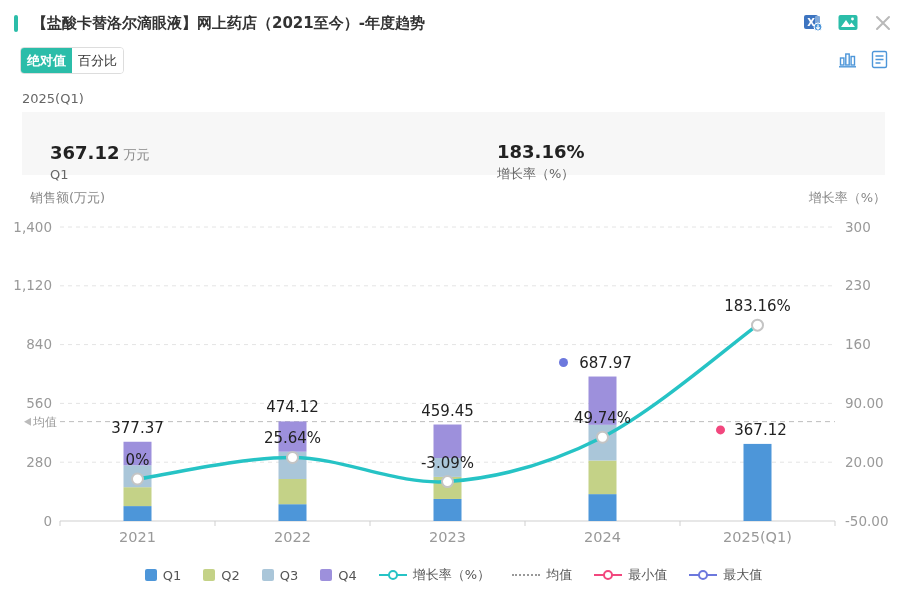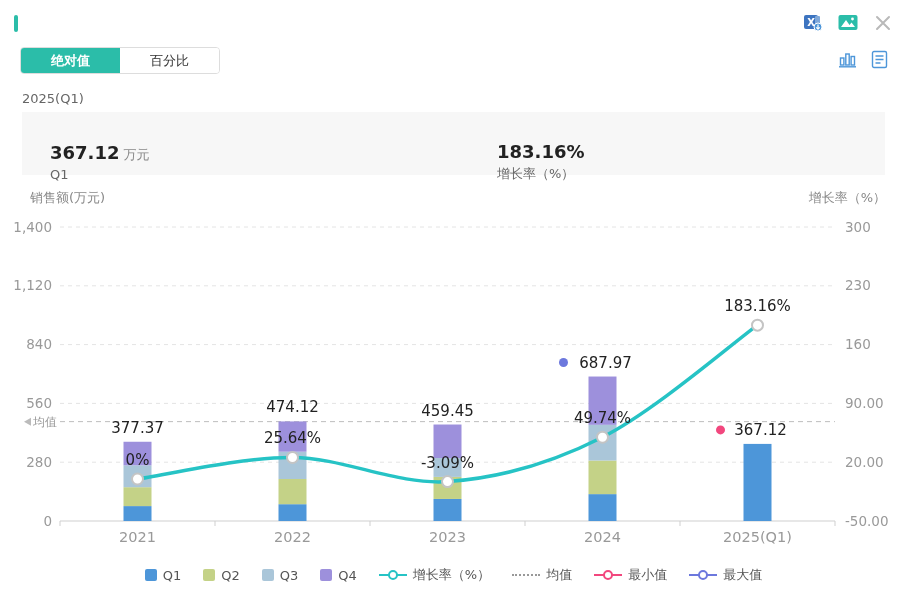--- a/index.html
+++ b/index.html
@@ -11,21 +11,21 @@
   .header-row { position:absolute; top:10px; left:14px; right:14px; height:26px;
     display:flex; align-items:center; }
   .accent-bar { width:4px; height:17px; background:#2BBDA9; border-radius:2px; }
   .title { margin-left:14px; font-size:15px; font-weight:bold; color:#333; }
   .header-icons { margin-left:auto; display:flex; align-items:center; gap:15px; }
   .hicon { width:20px; height:20px; cursor:pointer; display:flex; align-items:center; justify-content:center; }
 
   
   .tabs-row { position:absolute; top:47px; left:20px; display:inline-flex;
     border:1px solid #ddd; border-radius:4px; overflow:hidden; height:27px; }
-  .tab { padding:0 30px; font-size:13px; display:flex; align-items:center; cursor:pointer;
+  .tab { padding:0 6px; font-size:13px; display:flex; align-items:center; cursor:pointer;
     background:#fff; color:#333; }
   .tab.active { background:#2BBDA9; color:#fff; font-weight:bold; }
   .toolbar-icons { position:absolute; top:50px; right:18px; display:flex; gap:13px; }
   .toolbar-icons .hicon { width:19px; height:19px; }
 
   
   .period { position:absolute; top:91px; left:22px; font-size:13px; color:#666; }
   .stats-panel { position:absolute; top:112px; left:22px; width:863px; height:63px;
     background:#f7f7f7; display:flex; align-items:center; }
   .stat-col1 { margin-left:28px; width:447px; }
@@ -51,20 +51,21 @@
     border-radius:50%; background:#fff; border:2px solid #000; }
   .sw-dash { width:28px; height:0; border-top:2px dotted #999; }
 </style>
 </head>
 <body>
 
 <div id="app">
 
   <div class="header-row">
     <div class="accent-bar"></div>
+    <div class="title">【盐酸卡替洛尔滴眼液】网上药店（2021至今）-年度趋势</div>
     <div class="header-icons">
       <div class="hicon">
         <svg width="20" height="20" viewBox="0 0 20 20">
           <rect x="1" y="2" width="14" height="14" rx="2" fill="#3D74C0"></rect>
           <text x="8" y="13" font-size="10" font-weight="bold" fill="#fff" text-anchor="middle">X</text>
           <rect x="12" y="3" width="5" height="10" rx="1" fill="#7FA8D9"></rect>
           <circle cx="15" cy="14" r="4" fill="#4D96D9" stroke="#fff" stroke-width="1"></circle>
           <path d="M15 11.5 L15 16 M13.2 14.4 L15 16.2 L16.8 14.4" stroke="#fff" stroke-width="1.2" fill="none"></path>
         </svg>
       </div>

